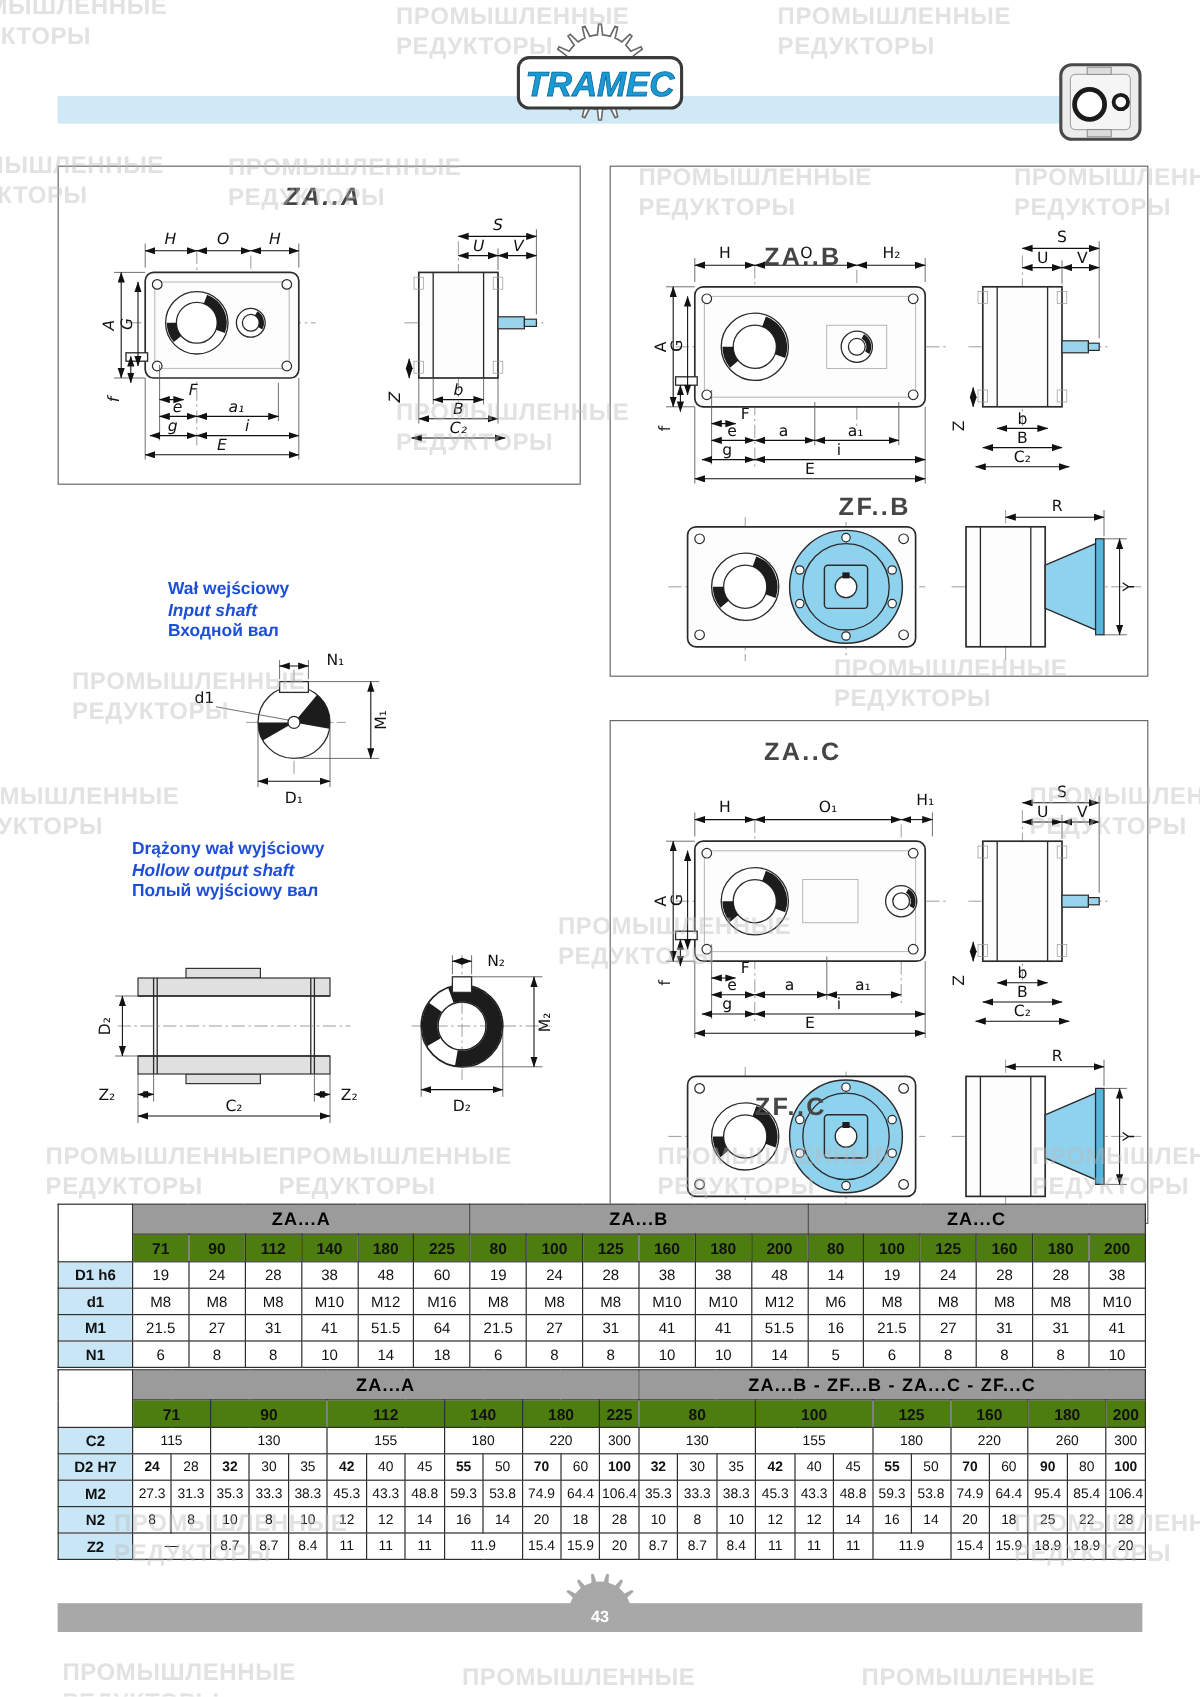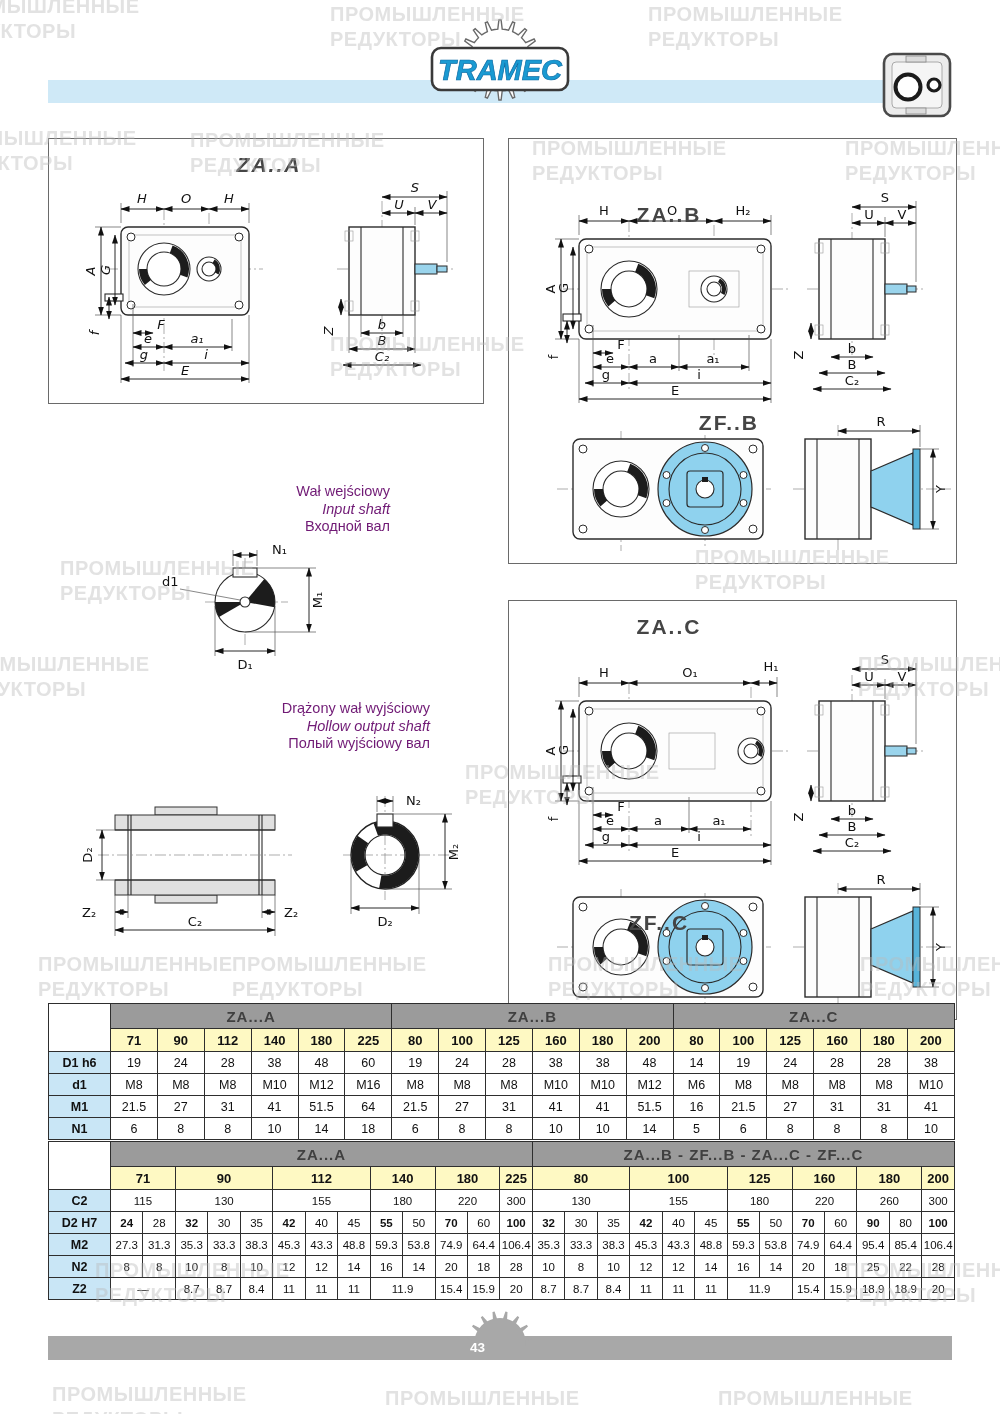--- a/index.html
+++ b/index.html
@@ -11,21 +11,21 @@
   
   .bluebar{position:absolute;left:48px;top:80px;width:838px;height:23px;background:#cfe9f7;z-index:1;}
   .logo-svg{position:absolute;left:405px;top:14px;width:190px;height:92px;z-index:2;}
   .gbx-icon{position:absolute;left:878px;top:46px;width:78px;height:78px;z-index:2;}
   
   .panel{position:absolute;border:1.6px solid #6a6a6a;background:#fff;z-index:1;}
   .panel svg{position:absolute;left:0;top:0;}
   .ptitle{position:absolute;font-weight:bold;font-size:21px;color:#454545;letter-spacing:2px;
           text-align:center;z-index:2;}
   
-  .shaft-title{position:absolute;text-align:right;font-size:14.5px;font-weight:normal;color:#701a75;
+  .shaft-title{position:absolute;text-align:left;font-size:14.5px;font-weight:bold;color:#1d4ed8;
                line-height:1.22;z-index:2;}
   .shaft-title .en{font-style:italic;}
   .freesvg{position:absolute;z-index:1;}
   
   .hl{fill:#fdfdfd;stroke:#2b2b2b;stroke-width:1.4;}
   .hl2{fill:none;stroke:#2b2b2b;stroke-width:1.1;}
   .thin{stroke:#9a9a9a;stroke-width:.6;fill:none;}
   .cl{stroke:#8a8a8a;stroke-width:.7;stroke-dasharray:11 3 2 3;fill:none;}
   .dimln{stroke:#111;stroke-width:.9;fill:none;}
   .ext{stroke:#555;stroke-width:.7;}
@@ -35,30 +35,30 @@
   .blue{fill:#8fd2ee;stroke:#2b2b2b;stroke-width:1.2;}
   .blued{fill:#57b4da;stroke:#2b2b2b;stroke-width:1;}
   .shaftb{fill:#9ad4ec;stroke:#2b2b2b;stroke-width:1;}
   .grayfill{fill:#e0e0e0;stroke:#333;stroke-width:1;}
   text.dt{font-size:13px;fill:#111;font-family:"DejaVu Sans",sans-serif;}
   
   .tblwrap{position:absolute;left:48px;width:907px;z-index:2;}
   .tblwrap table{border-collapse:collapse;table-layout:fixed;width:100%;background:#fff;}
   .tblwrap td{border:1px solid #2e2e2e;text-align:center;padding:0;height:21px;
               font-size:12.5px;color:#111;background:#fff;overflow:hidden;}
-  .tblwrap td.grp{background:#9b9b9b;color:#404040;font-weight:bold;font-size:15px;height:24px;letter-spacing:1px;}
-  .tblwrap td.size{background:#fef9c3;font-weight:bold;font-size:13px;height:22px;}
+  .tblwrap td.grp{background:#9b9b9b;color:#000000;font-weight:bold;font-size:15px;height:24px;letter-spacing:1px;}
+  .tblwrap td.size{background:#4d7c0f;font-weight:bold;font-size:13px;height:22px;}
   .tblwrap td.lbl{background:#c9e6f6;font-weight:bold;}
   .tblwrap td.corner{background:#fff;}
   .tblwrap td.bold{font-weight:bold;}
   #t2 td.val{font-size:11.5px;}
   
   .footbar{position:absolute;left:48px;top:1336px;width:904px;height:24px;background:#a8a8a8;z-index:1;}
   .footgear{position:absolute;left:450px;top:1302px;width:100px;height:44px;z-index:1;}
-  .pagenum{position:absolute;left:470px;top:1340px;width:60px;color:#fff;
+  .pagenum{position:absolute;left:470px;top:1340px;width:60px;text-align:center;color:#fff;
            font-weight:bold;font-size:13.5px;z-index:3;}
 </style>
 </head>
 <body>
 
 <div class="page">
 
   <div class="bluebar"></div>
   <svg class="logo-svg" viewBox="0 0 190 92">
     <defs>

